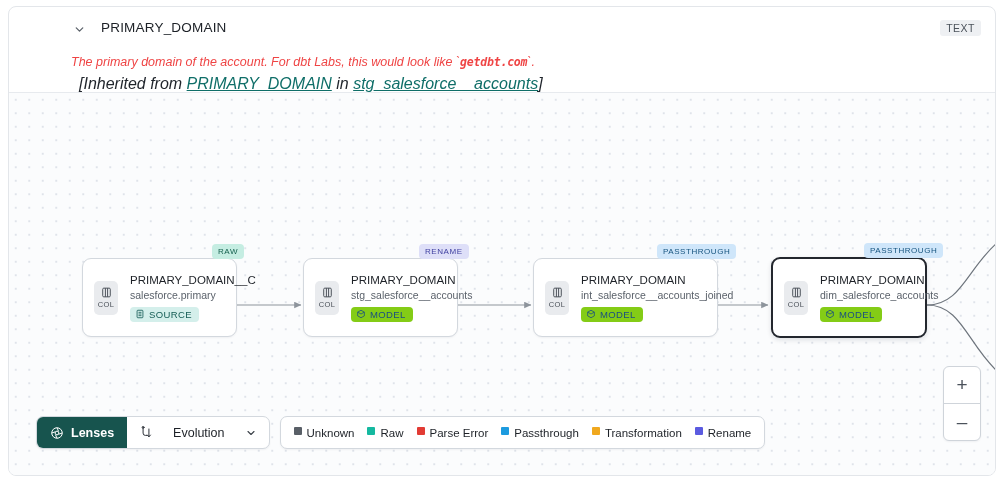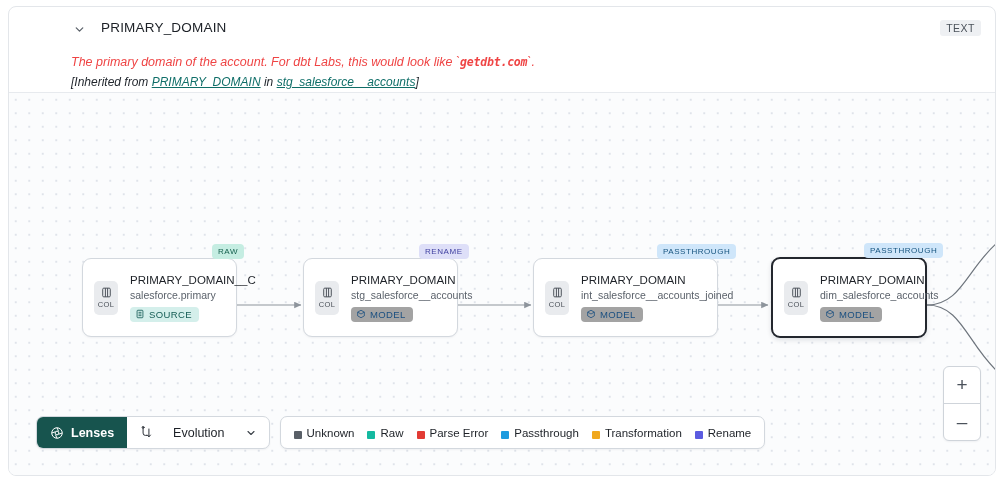--- a/index.html
+++ b/index.html
@@ -31,22 +31,22 @@
   }
   .desc{
     position:absolute;left:28px;top:47px;width:900px;
     font-size:12.5px;font-style:italic;color:#ef4444;line-height:17px;
   }
   .desc .code{
     font-family:"DejaVu Sans Mono", monospace;font-style:italic;
     font-weight:bold;font-size:11.5px;letter-spacing:-.2px;
   }
   .inherit{
-    position:absolute;left:28px;top:68px;
-    font-size:12px;font-style:italic;color:#1f242b;
+    position:absolute;left:36px;top:68px;
+    font-size:16px;font-style:italic;color:#1f242b;
   }
   .inherit a{color:#0f6e68;text-decoration:underline;font-style:italic;}
   
   .canvas{
     position:absolute;left:0;top:85px;right:0;bottom:0;
     border-top:1px solid #e7eaee;
     background-color:#fbfcfd;
     background-image:radial-gradient(#dfe3ea .9px, transparent 1px);
     background-size:13.5px 13.5px;
     overflow:hidden;
@@ -84,21 +84,21 @@
     gap:1px;flex:0 0 auto;
   }
   .colbox .lbl{font-size:7.5px;color:#4a5058;letter-spacing:.3px;}
   .nbody{margin-left:12px;display:flex;flex-direction:column;gap:3px;}
   .nname{font-size:11.5px;color:#1d2127;}
   .nsub{font-size:10.5px;color:#5b626b;}
   .mbadge{
     margin-top:3px;align-self:flex-start;display:flex;align-items:center;gap:4px;
     border-radius:4px;padding:2px 7px 2px 5px;font-size:9.5px;letter-spacing:.4px;
   }
-  .mbadge.model{background:#a3a3a3;color:#1a4f80;}
+  .mbadge.model{background:#84cc16;color:#1a4f80;}
   .mbadge.source{background:#d4efeb;color:#145c55;}
   .tag{
     position:absolute;border-radius:4px;font-size:8px;letter-spacing:.55px;
     padding:3px 6px;z-index:3;
   }
   .tag.raw{background:#c5ede2;color:#16614f;}
   .tag.rename{background:#dedff8;color:#3f3fa0;}
   .tag.pass{background:#cfe6fa;color:#16547f;}
   
   .bl{position:absolute;left:27px;bottom:26px;display:flex;gap:10px;align-items:center;margin-top:28px;}
@@ -112,21 +112,21 @@
   }
   .evo{
     display:flex;align-items:center;gap:20px;padding:0 12px;
     font-size:12.5px;color:#1d2127;cursor:pointer;
   }
   .legend{
     display:flex;align-items:center;gap:13px;height:31px;padding:0 13px;
     background:#fff;border:1px solid #d3d8de;border-radius:7px;
     box-shadow:0 1px 2px rgba(16,24,40,.05);
   }
-  .li{display:flex;align-items:flex-end;gap:5px;font-size:11.5px;color:#1d2127;}
+  .li{display:flex;align-items:flex-start;gap:5px;font-size:11.5px;color:#1d2127;}
   .sw{width:8px;height:8px;border-radius:1px;flex:0 0 auto;}
   svg{display:block;}
 </style>
 </head>
 <body>
 
 <div class="card">
 
   <div class="hdr">
     <span class="chev">

